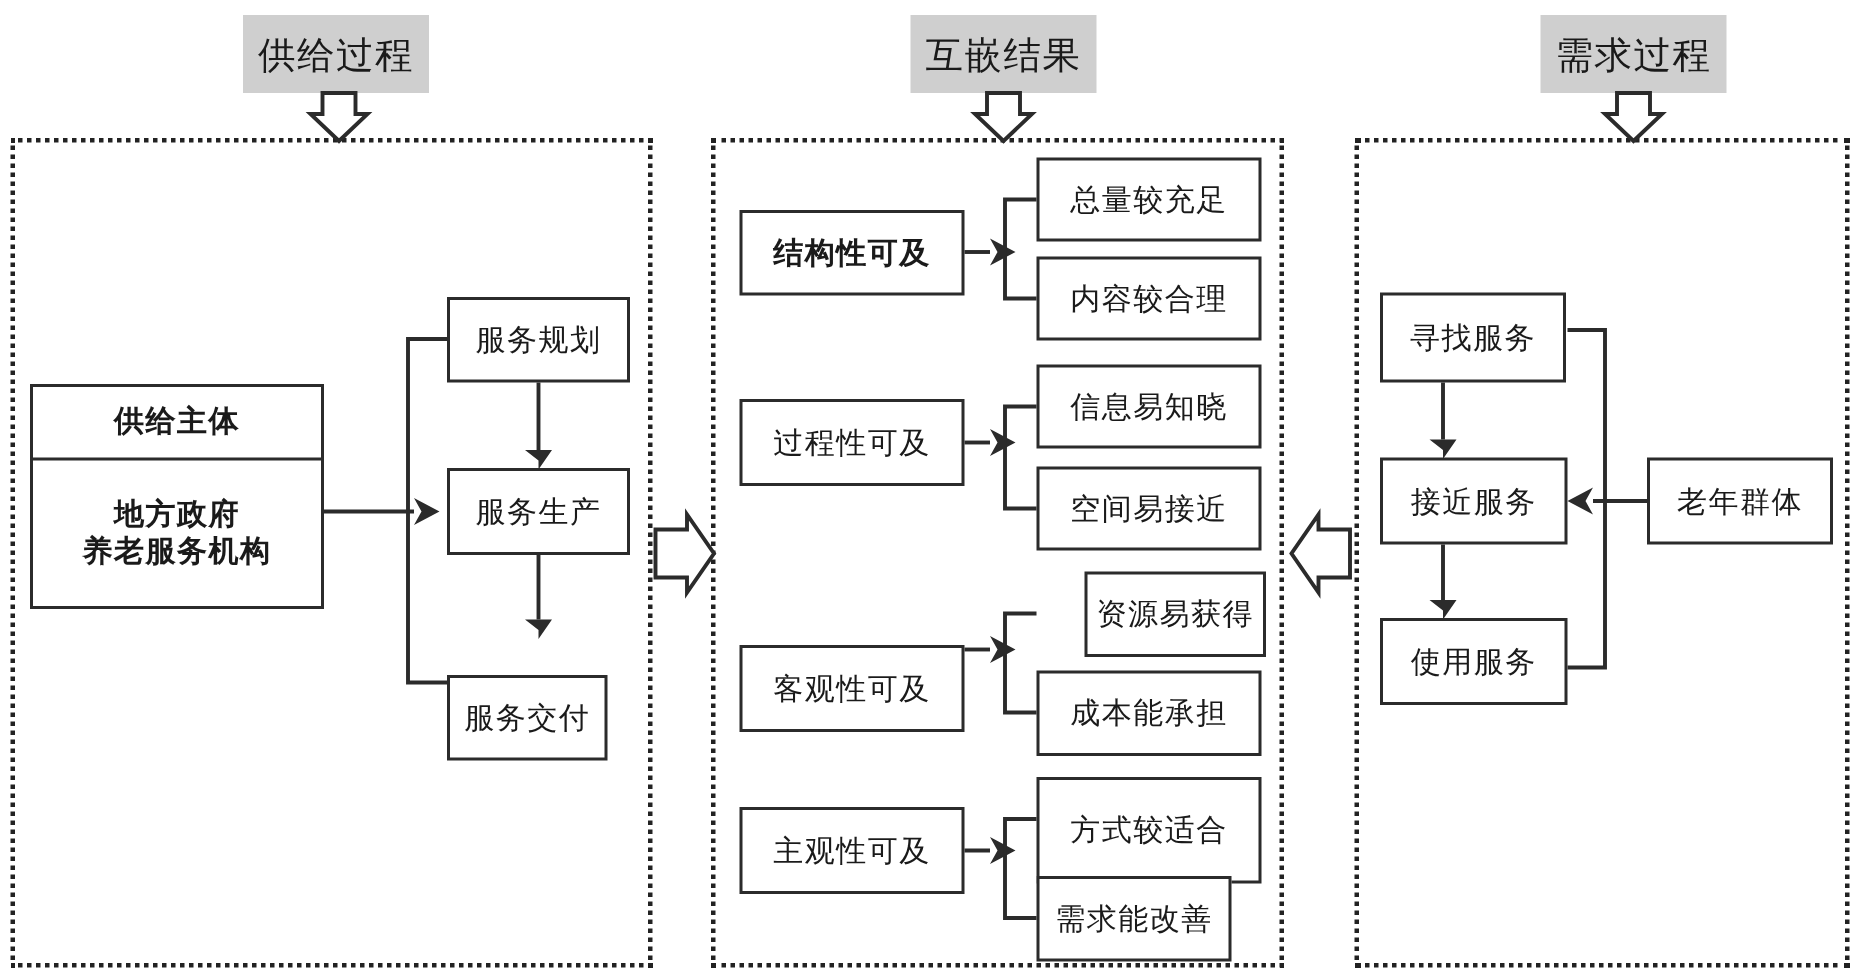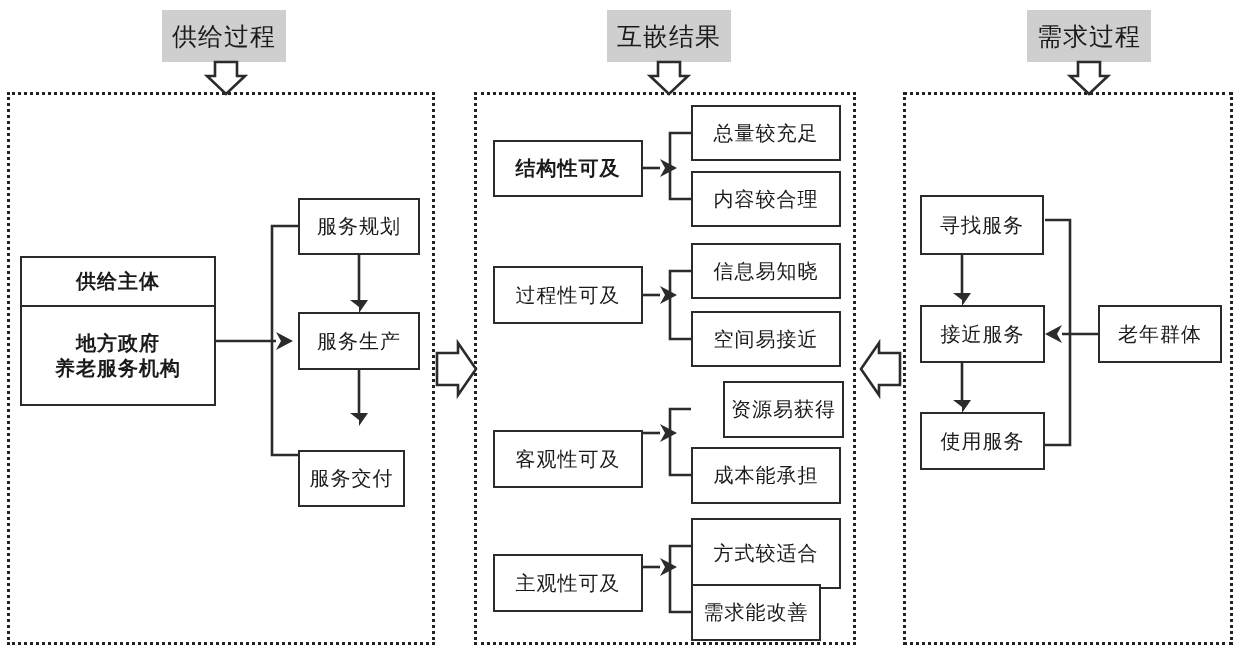--- a/index.html
+++ b/index.html
@@ -137,21 +137,21 @@
 
   <div class="node" style="left:493px; top:140px; width:150px; height:57px;font-weight:bold;">
     <span>结构性可及</span>
   </div>
   <div class="node" style="left:493px; top:266px; width:150px; height:58px;">
     <span>过程性可及</span>
   </div>
   <div class="node" style="left:493px; top:404px; width:150px; height:58px;margin-top:26px;">
     <span>客观性可及</span>
   </div>
-  <div class="node" style="left:493px; top:538px; width:150px; height:58px;margin-top:16px;">
+  <div class="node" style="left:493px; top:538px; width:150px; height:58px;">
     <span>主观性可及</span>
   </div>
 
   <div class="node" style="left:691px; top:105px; width:150px; height:56px;">
     <span>总量较充足</span>
   </div>
   <div class="node" style="left:691px; top:171px; width:150px; height:56px;">
     <span>内容较合理</span>
   </div>
 

